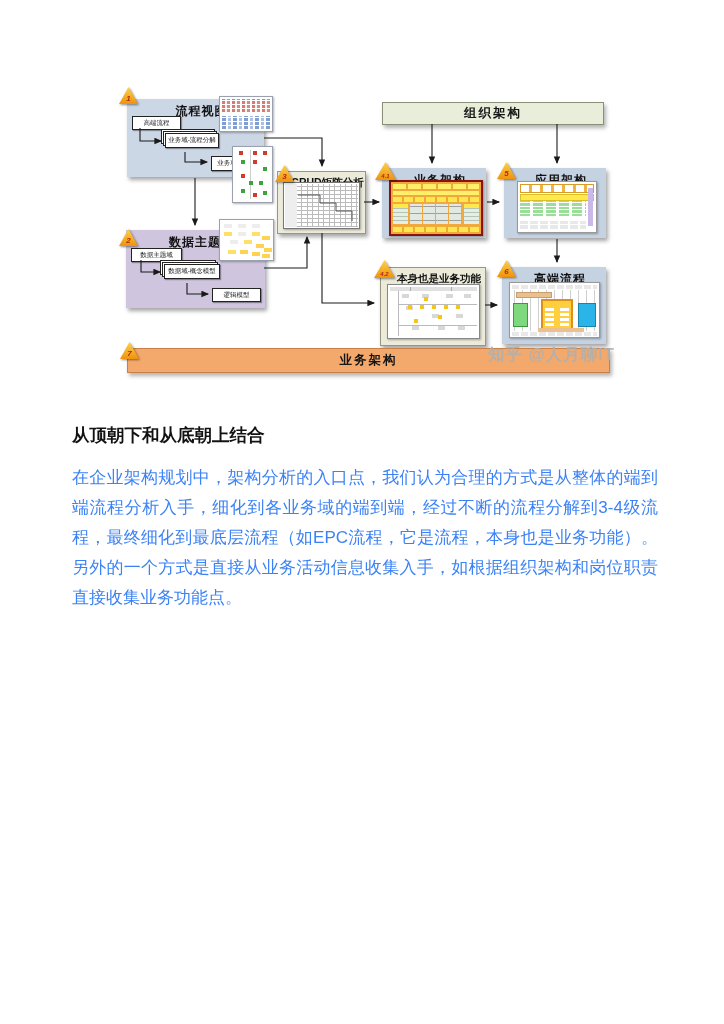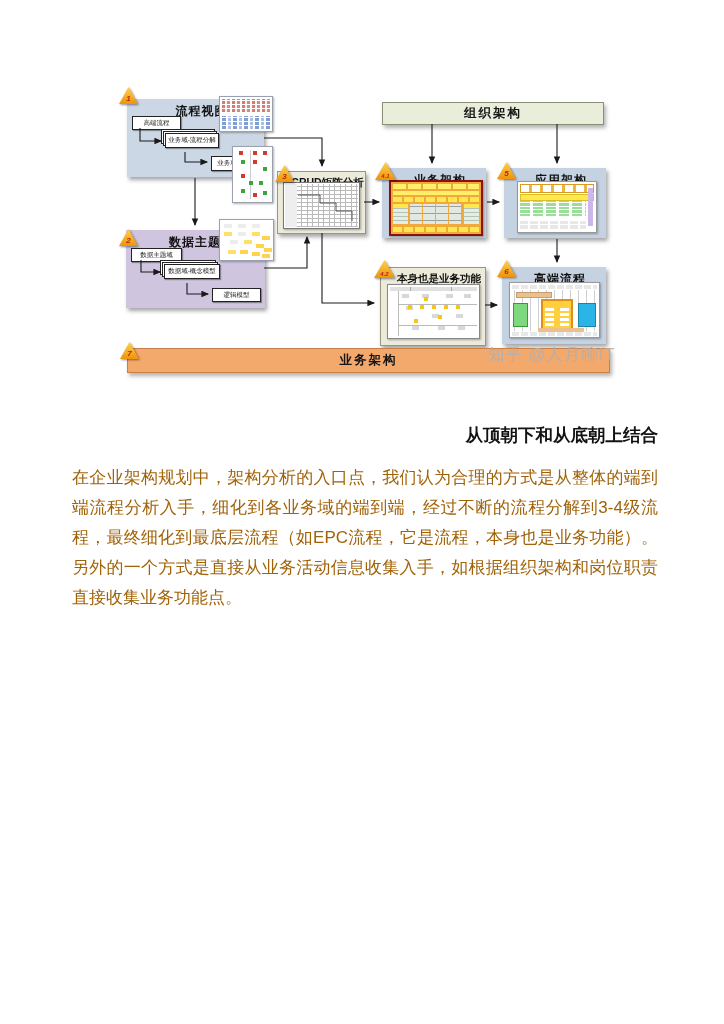--- a/index.html
+++ b/index.html
@@ -107,27 +107,27 @@
      background:repeating-linear-gradient(90deg,#e0e0e0 0 20px,#aaa 20px 20.6px);}
   .swimT .lcol{position:absolute;left:10px;top:6px;bottom:2px;width:.7px;background:#bbb;}
   .swimT .boxes{position:absolute;left:14px;top:9px;width:7px;height:4px;background:#d8d8d8;
      box-shadow:20px 0 #d8d8d8,44px 0 #d8d8d8,62px 0 #d8d8d8,4px 12px #d8d8d8,30px 20px #d8d8d8,
        54px 20px #d8d8d8,10px 32px #d8d8d8,36px 32px #d8d8d8,56px 32px #d8d8d8;}
   .swimT .dias{position:absolute;left:20px;top:20px;width:4px;height:4px;background:#f5c518;
      box-shadow:12px 0 #f5c518,24px 0 #f5c518,36px 0 #f5c518,48px 0 #f5c518,16px -8px #f5c518,
        30px 10px #f5c518,6px 14px #f5c518;}
 
   .arrows{position:absolute;inset:0;z-index:4;pointer-events:none;}
-  .watermark{position:absolute;left:488px;top:344px;z-index:10;font-size:16.5px;font-weight:400;
+  .watermark{position:absolute;left:488px;top:344px;z-index:10;font-size:16.5px;font-weight:700;
      color:rgba(175,175,175,.9);letter-spacing:1px;white-space:nowrap;}
 
   
   .article{position:absolute;left:72px;top:423px;width:586px;z-index:1;}
-  .article h2{font-size:17.5px;font-weight:700;margin:0 0 15px;color:#121212;text-align:right;}
-  .article p{font-size:17px;line-height:30px;margin:16px 0 13px;text-align:justify;color:#a16207;}
+  .article h2{font-size:17.5px;font-weight:700;margin:0 0 15px;color:#121212;}
+  .article p{font-size:17px;line-height:30px;margin:16px 0 13px;text-align:justify;color:#3b82f6;}
 </style>
 </head>
 <body>
 
 <div class="page">
 
   <div class="diagram">
 
     <div class="bigbox" style="left:127px;top:99px;width:137px;height:78px;background:#ccd7e6;">
       <div class="box-title">流程视图</div>

